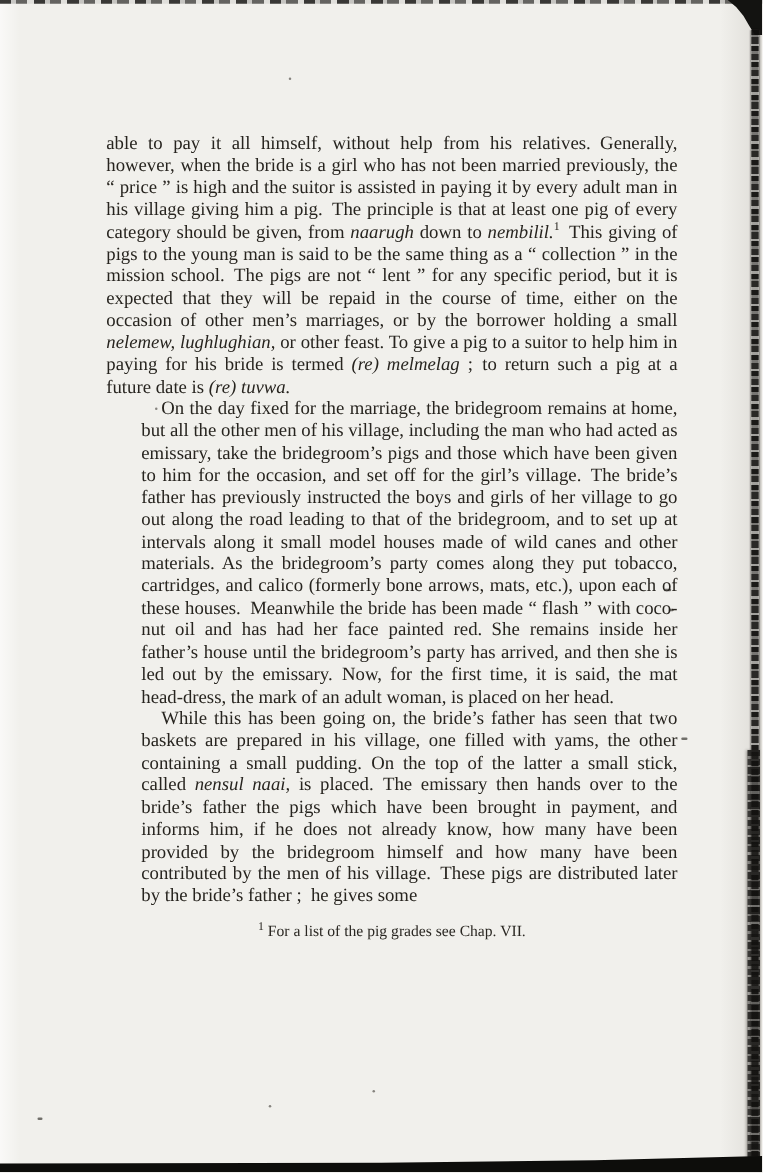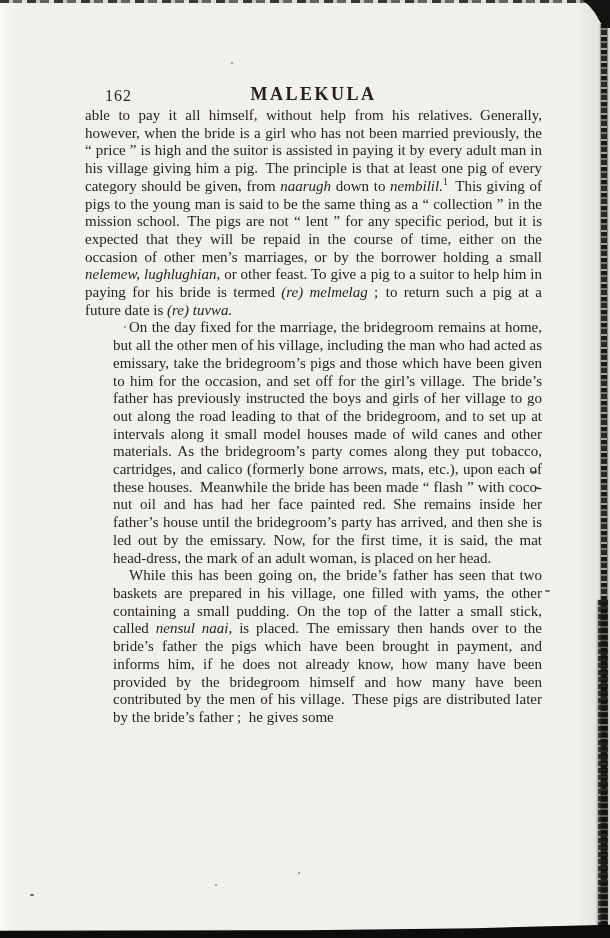--- a/index.html
+++ b/index.html
@@ -93,25 +93,22 @@
   <div class="speck" style="left:231px; top:62px; width:2px; height:2px;"></div>
   <div class="speck" style="left:238px; top:188px; width:2px; height:2px;"></div>
   <div class="speck" style="left:124px; top:326px; width:2px; height:2px;"></div>
   <div class="speck dash" style="left:531px; top:471px; width:6px; height:2px;"></div>
   <div class="speck dash" style="left:535px; top:487px; width:4px; height:2px;"></div>
   <div class="speck dash" style="left:545px; top:590px; width:5px; height:2px;"></div>
   <div class="speck" style="left:215px; top:884px; width:2px; height:2px;"></div>
   <div class="speck" style="left:298px; top:872px; width:2px; height:2px;"></div>
   <div class="speck dash" style="left:30px; top:894px; width:4px; height:2px;"></div>
 
-  <div class="header-row">
-    <span class="page-number">162</span>
-    <div class="running-header">MALEKULA</div>
-  </div>
 
   <div class="body-text">
 
     <p class="para"><span>able to pay it all himself, without help from his relatives. Generally, however, when the bride is a girl who has not been married previously, the “&nbsp;price&nbsp;” is high and the suitor is assisted in paying it by every adult man in his village giving him a pig. The principle is that at least one pig of every category should be given, from </span><i>naarugh</i><span> down to </span><i>nembilil.</i><sup>1</sup><span> This giving of pigs to the young man is said to be the same thing as a “&nbsp;collection&nbsp;” in the mission school. The pigs are not “&nbsp;lent&nbsp;” for any specific period, but it is expected that they will be repaid in the course of time, either on the occasion of other men’s marriages, or by the borrower holding a small </span><i>nelemew, lughlughian,</i><span> or other feast. To give a pig to a suitor to help him in paying for his bride is termed </span><i>(re) melmelag</i><span>&nbsp;; to return such a pig at a future date is </span><i>(re) tuvwa.</i></p>
       <p class="para indent"><span>On the day fixed for the marriage, the bridegroom remains at&nbsp;home, but all the other men of his village, including the man who had acted as emissary, take the bridegroom’s pigs and those which have been given to him for the occasion, and set off for the girl’s village. The bride’s father has previously instructed the boys and girls of her village to go out along the road leading to that of the bridegroom, and to set up at intervals along it small model houses made of wild canes and other materials. As the bridegroom’s party comes along they put tobacco, cartridges, and calico (formerly bone arrows, mats, etc.), upon each of these houses. Meanwhile the bride has been made “&nbsp;flash&nbsp;” with coco-nut oil and has had her face painted red. She remains inside her father’s house until the bridegroom’s party has arrived, and then she is led out by the emissary. Now, for the first time, it is said, the mat head-dress, the mark of an adult woman, is placed on her head.</span></p>
       <p class="para indent"><span>While this has been going on, the bride’s father has seen that two baskets are prepared in his village, one filled with yams, the&nbsp;other containing a small pudding. On the top of the latter a small stick, called </span><i>nensul naai,</i><span> is placed. The emissary then hands over to the bride’s father the pigs which have been brought in payment, and informs him, if he does not already know, how many have been provided by the bridegroom himself and how many have been contributed by the men of his village. These pigs are distributed later by the bride’s father&nbsp;; he gives some</span></p>
+      <div class="footnote"><sup>1</sup><span> For a list of the pig grades see Chap. VII.</span></div>
   </div>
 
 </div>
 
 </body></html>

